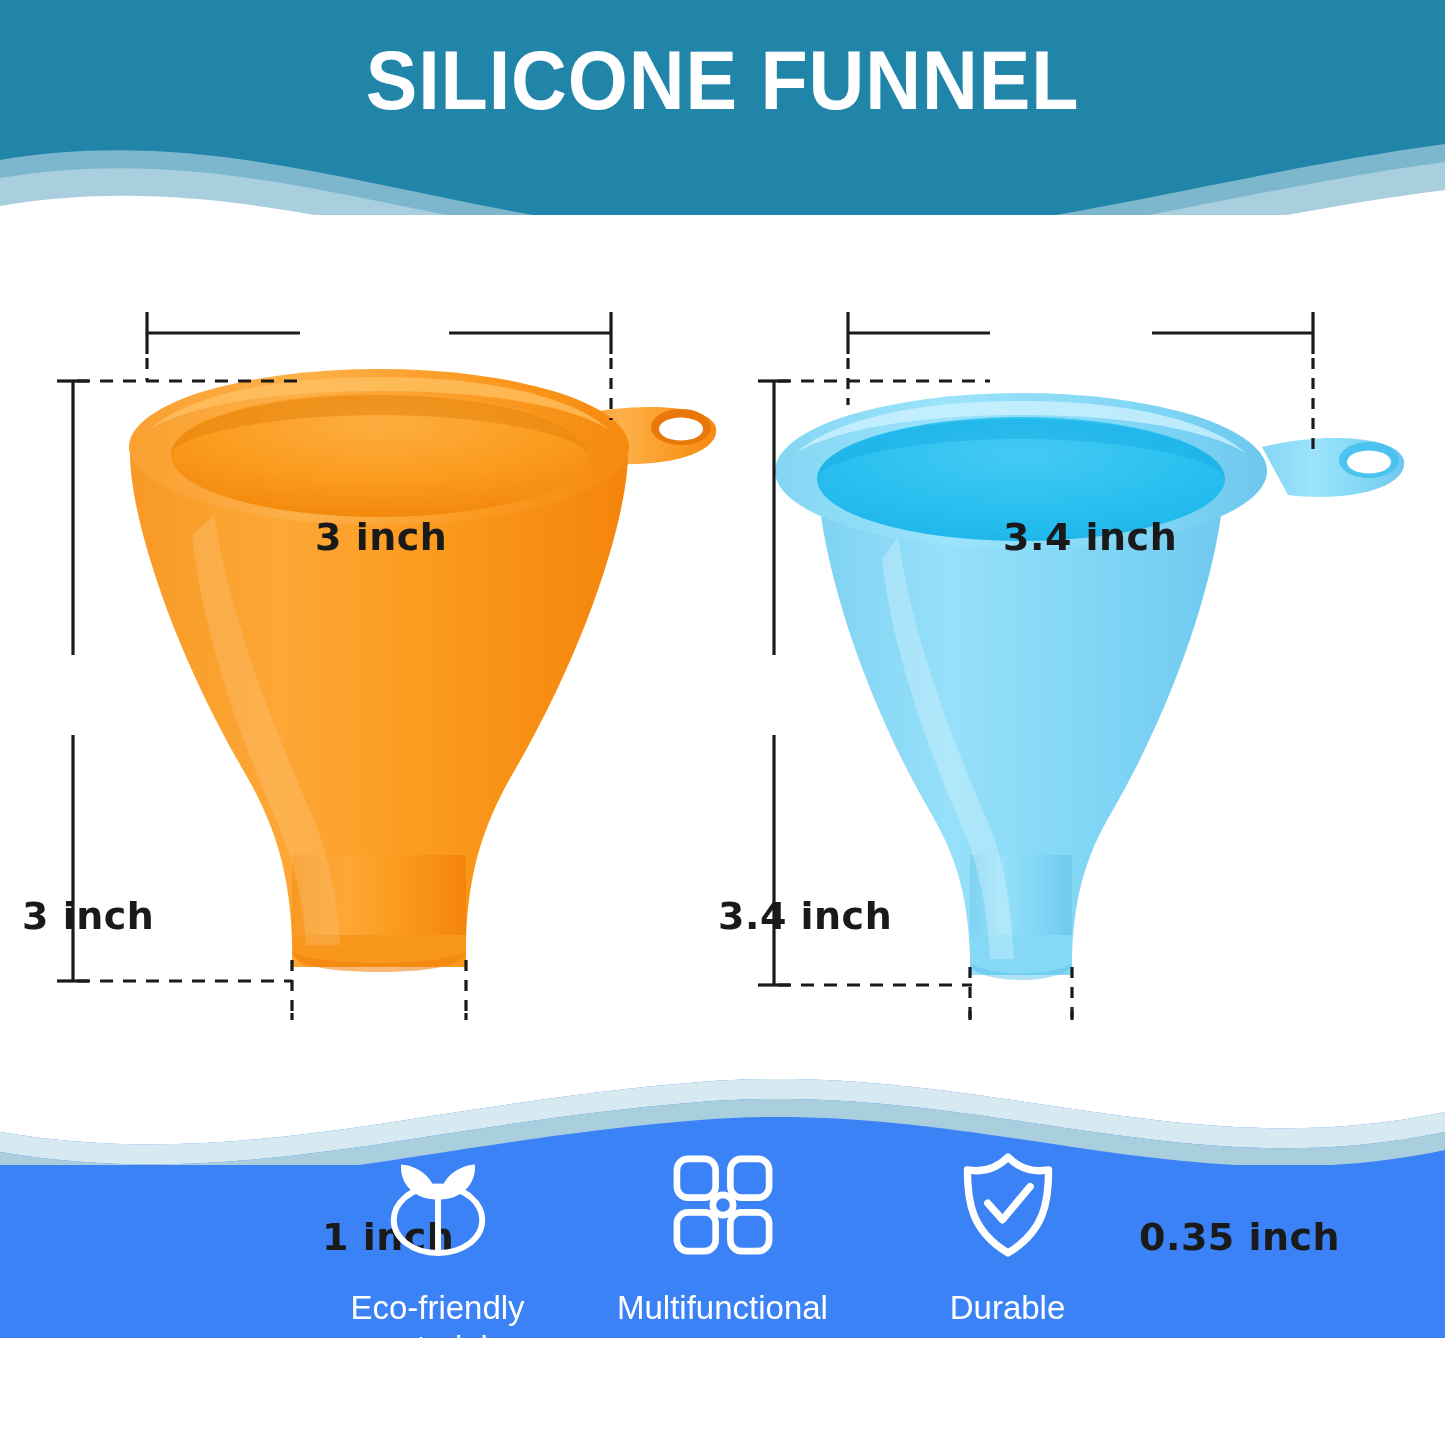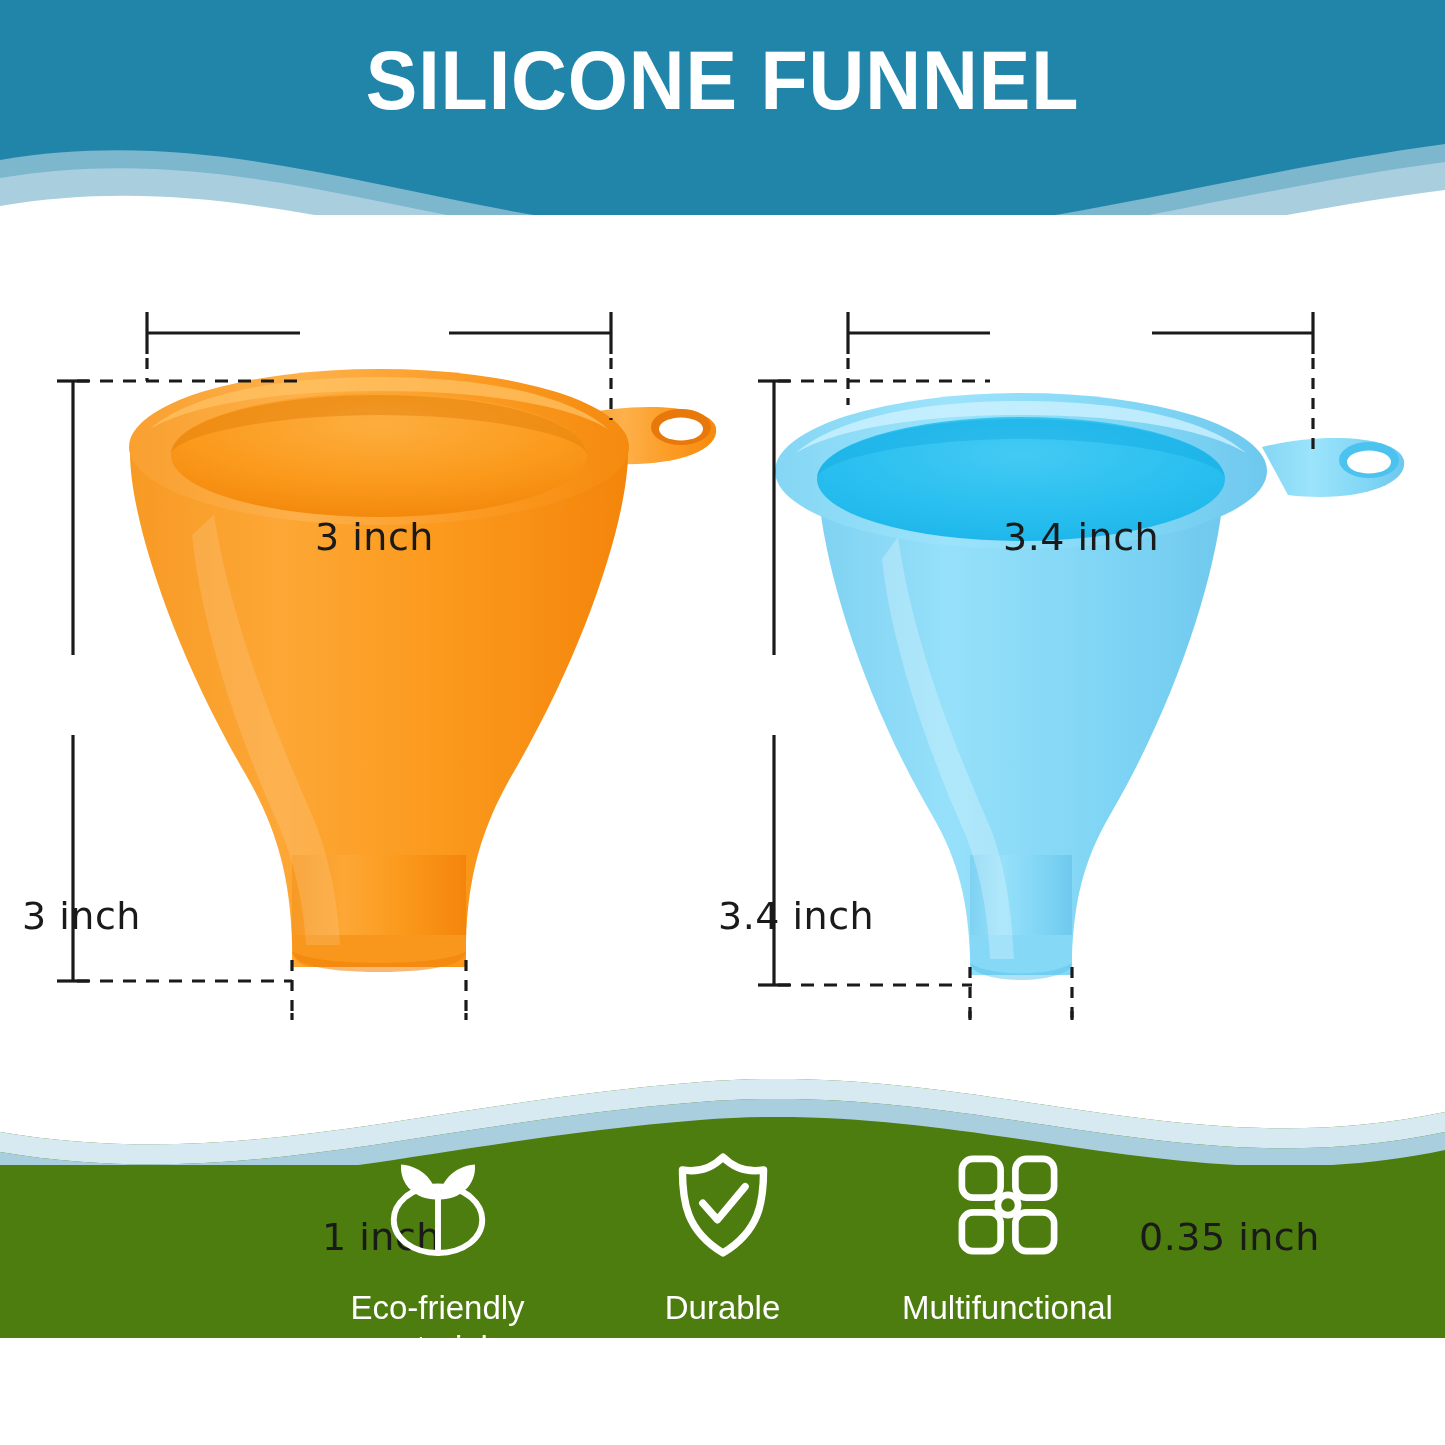--- a/index.html
+++ b/index.html
@@ -5,21 +5,21 @@
   html, body {
     margin: 0;
     padding: 0;
     background: #ffffff;
   }
   .page {
     position: relative;
     width: 1445px;
     height: 1338px;
     overflow: hidden;
-    background: #4d7c0f;
+    background: #3b82f6;
     font-family: "Liberation Sans", sans-serif;
   }
 
   
   .header-band {
     position: absolute;
     left: 0; top: 0;
     width: 1445px;
     height: 250px;
     background: #2185aa;
@@ -69,21 +69,21 @@
     height: 855px;
   }
   .product-svg { display: block; }
 
   
   .dim-label {
     position: absolute;
     color: #1a1a1a;
     font-family: "DejaVu Sans", sans-serif;
     font-size: 38px;
-    font-weight: 400;
+    font-weight: 700;
     letter-spacing: 0.5px;
     white-space: nowrap;
   }
   .dim-w-orange { left: 315px; top: 300px; }
   .dim-h-orange { left: 22px;  top: 679px; }
   .dim-b-orange { left: 322px; top: 1000px; }
   .dim-w-blue   { left: 1003px; top: 300px; }
   .dim-h-blue   { left: 718px;  top: 679px; }
   .dim-b-blue   { left: 1139px; top: 1000px; text-align: center; }
 
@@ -333,35 +333,35 @@
           <path d="M33 28 C33 20 40 11 52 10 C53 21 44 29 33 29 Z" fill="#ffffff" stroke="none"></path>
         </svg>
       </div>
       <div class="feature-label">Eco-friendly
 materials</div>
     </div>
 
 
     <div class="feature">
       <div class="feature-icon">
-        <svg width="118" height="118" viewBox="0 0 64 64" fill="none" stroke="#ffffff" stroke-width="4" stroke-linecap="round" stroke-linejoin="round">
-          <path d="M32 6 C24 14 16 14 10 13 C10 30 12 46 32 58 C52 46 54 30 54 13 C48 14 40 14 32 6 Z"></path>
-          <path d="M21 31 L29 40 L44 22"></path>
-        </svg>
-      </div>
-      <div class="feature-label">Durable</div>
-    </div>
-
-    <div class="feature">
-      <div class="feature-icon">
         <svg width="118" height="118" viewBox="0 0 64 64" fill="none" stroke="#ffffff" stroke-width="3.6" stroke-linecap="round" stroke-linejoin="round">
           <rect x="7" y="7" width="21" height="21" rx="6"></rect>
           <rect x="36" y="7" width="21" height="21" rx="6"></rect>
           <rect x="7" y="36" width="21" height="21" rx="6"></rect>
           <rect x="36" y="36" width="21" height="21" rx="6"></rect>
           <circle cx="32" cy="32" r="5.5"></circle>
         </svg>
       </div>
       <div class="feature-label">Multifunctional</div>
     </div>
 
+    <div class="feature">
+      <div class="feature-icon">
+        <svg width="118" height="118" viewBox="0 0 64 64" fill="none" stroke="#ffffff" stroke-width="4" stroke-linecap="round" stroke-linejoin="round">
+          <path d="M32 6 C24 14 16 14 10 13 C10 30 12 46 32 58 C52 46 54 30 54 13 C48 14 40 14 32 6 Z"></path>
+          <path d="M21 31 L29 40 L44 22"></path>
+        </svg>
+      </div>
+      <div class="feature-label">Durable</div>
+    </div>
+
   </div>
 </div>
 
 </body></html>

